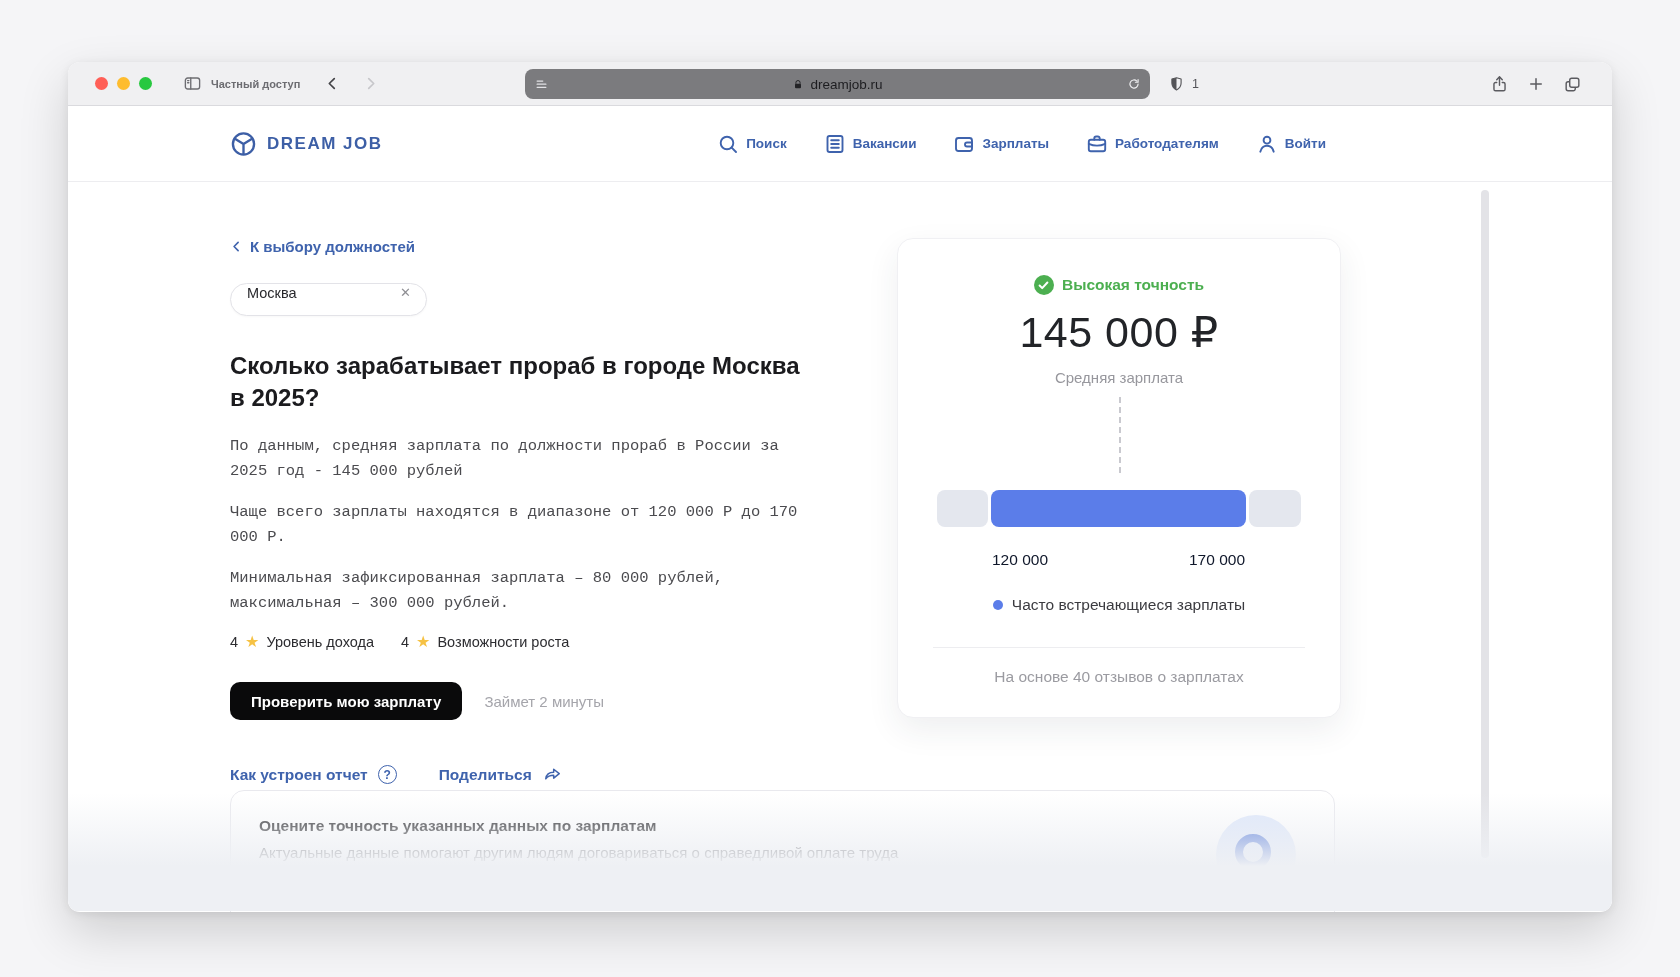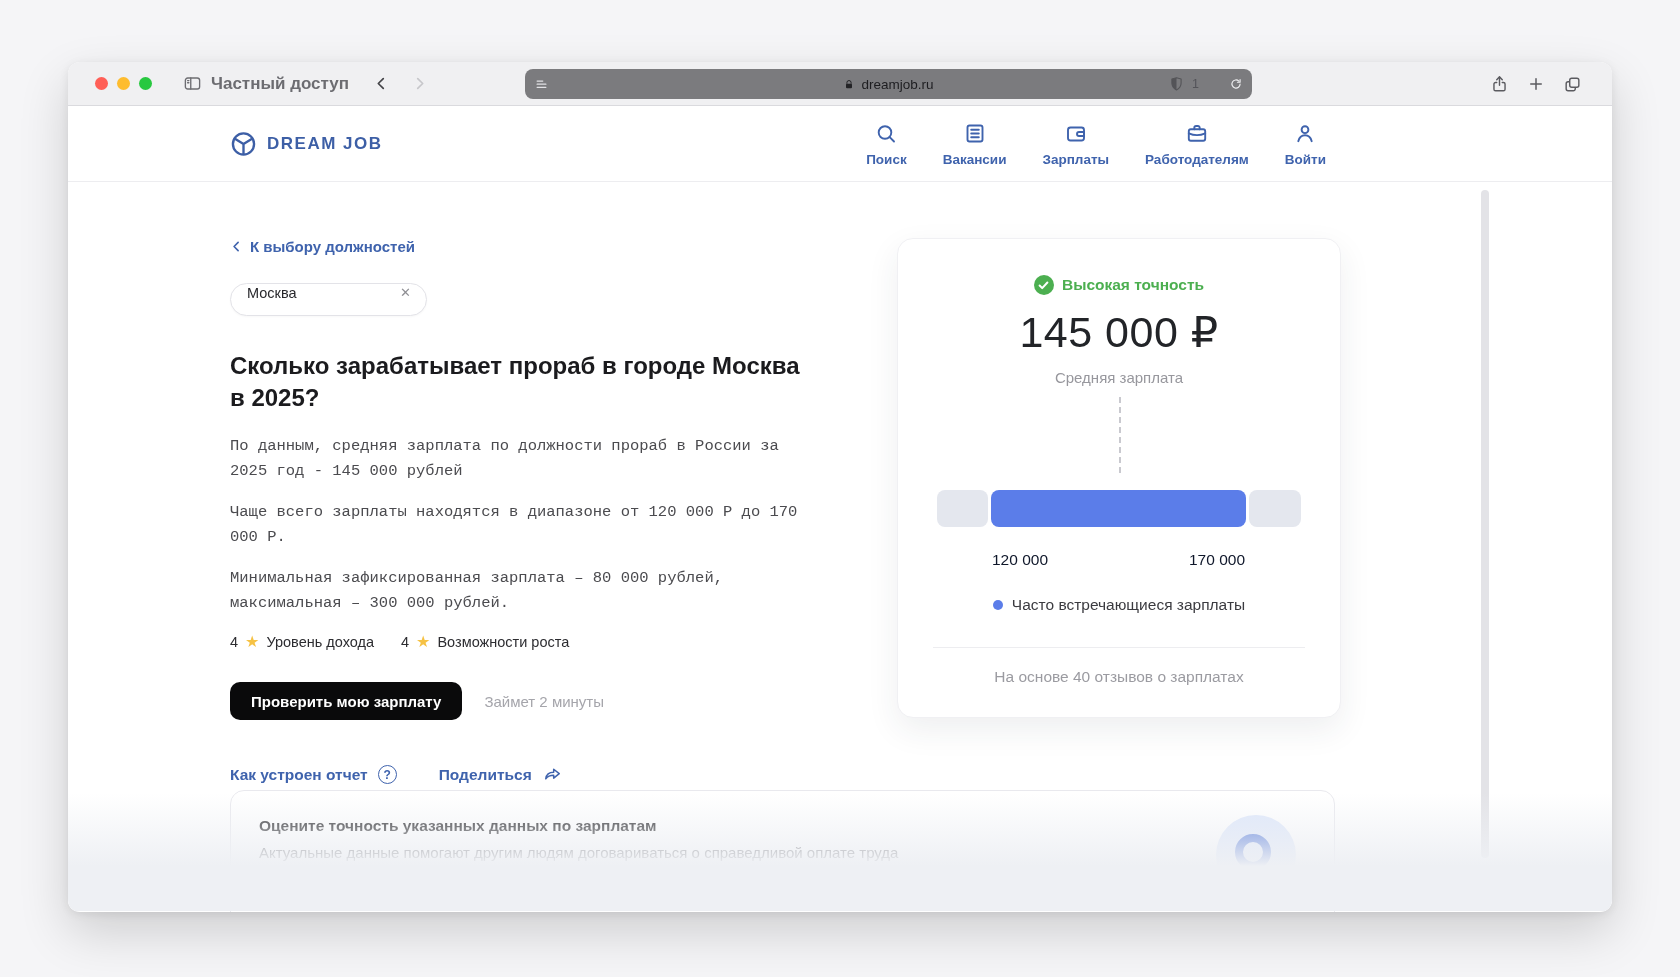--- a/index.html
+++ b/index.html
@@ -21,47 +21,47 @@
 
   
   .titlebar {
     position:relative; height:44px; background:#f0f0f2;
     border-bottom:1px solid #dadade; display:flex; align-items:center;
   }
   .traffic { display:flex; gap:9px; margin-left:27px; }
   .light { width:13px; height:13px; border-radius:50%; }
   .light.red{ background:#ff5f57; } .light.yellow{ background:#febc2e; } .light.green{ background:#28c840; }
   .sidebar-btn { margin-left:31px; color:#6d6d72; }
-  .private-label { margin-left:9px; font-size:17px; font-weight:700; color:#6c6c71; }
+  .private-label { margin-left:9px; font-size:11px; font-weight:700; color:#6c6c71; }
   .chev-back { margin-left:24px; color:#454549; }
   .chev-fwd { margin-left:21px; color:#c7c7cb; }
 
   .urlbar {
-    position:absolute; left:457px; top:7px; width:727px; height:30px;
+    position:absolute; left:457px; top:7px; width:625px; height:30px;
     background:#7b7b7e; border-radius:8px; display:flex; align-items:center;
   }
   .urlbar .reader { position:absolute; left:9px; color:#e2e2e5; }
   .url-center {
     position:absolute; left:0; right:0; display:flex; justify-content:center;
     align-items:center; gap:6px; color:#1d1d20; font-size:13.5px; font-weight:500;
   }
   .url-center .lock { color:#232326; }
   .urlbar .reload { position:absolute; right:9px; color:#efeff1; }
 
   .shield-group { position:absolute; left:1100px; top:0; height:44px; display:flex; align-items:center; gap:7px; color:#545458; }
   .shield-count { font-size:12.5px; color:#545459; font-weight:500; }
   .tb-icons { position:absolute; right:30px; top:0; height:44px; display:flex; align-items:center; gap:18px; color:#5b5b60; }
 
   
   .site { position:relative; height:805px; background:#fff; }
   .site-header { position:relative; height:76px; border-bottom:1px solid #ededf0; }
   .logo { position:absolute; left:162px; top:50%; transform:translateY(-50%); display:flex; align-items:center; gap:10px; color:#3d5fa6; }
   .logo-text { font-size:17px; font-weight:800; letter-spacing:1.5px; }
   .nav { position:absolute; right:286px; top:50%; transform:translateY(-50%); display:flex; gap:36px; }
-  .nav-item { display:flex; flex-direction:column; align-items:center; gap:6px; color:#3f63ad; cursor:pointer; }
+  .nav-item { display:flex; flex-direction:row; align-items:center; gap:6px; color:#3f63ad; cursor:pointer; }
   .nav-item .nav-label { font-size:13.5px; font-weight:600; }
 
   
   .left-col { position:absolute; left:162px; top:132px; width:575px; }
   .back-link { display:flex; align-items:center; gap:7px; color:#3f63ad; font-size:15px; font-weight:700; cursor:pointer; }
   .chip {
     margin-top:28px; width:197px; height:33px; border:1px solid #e3e3e8; border-radius:17px;
     background:#fff; display:flex; align-items:center; justify-content:space-between;
     padding:0 15px 14px 16px; font-size:14.5px; color:#28282c; box-shadow:0 1px 2px rgba(0,0,0,.03);
   }

